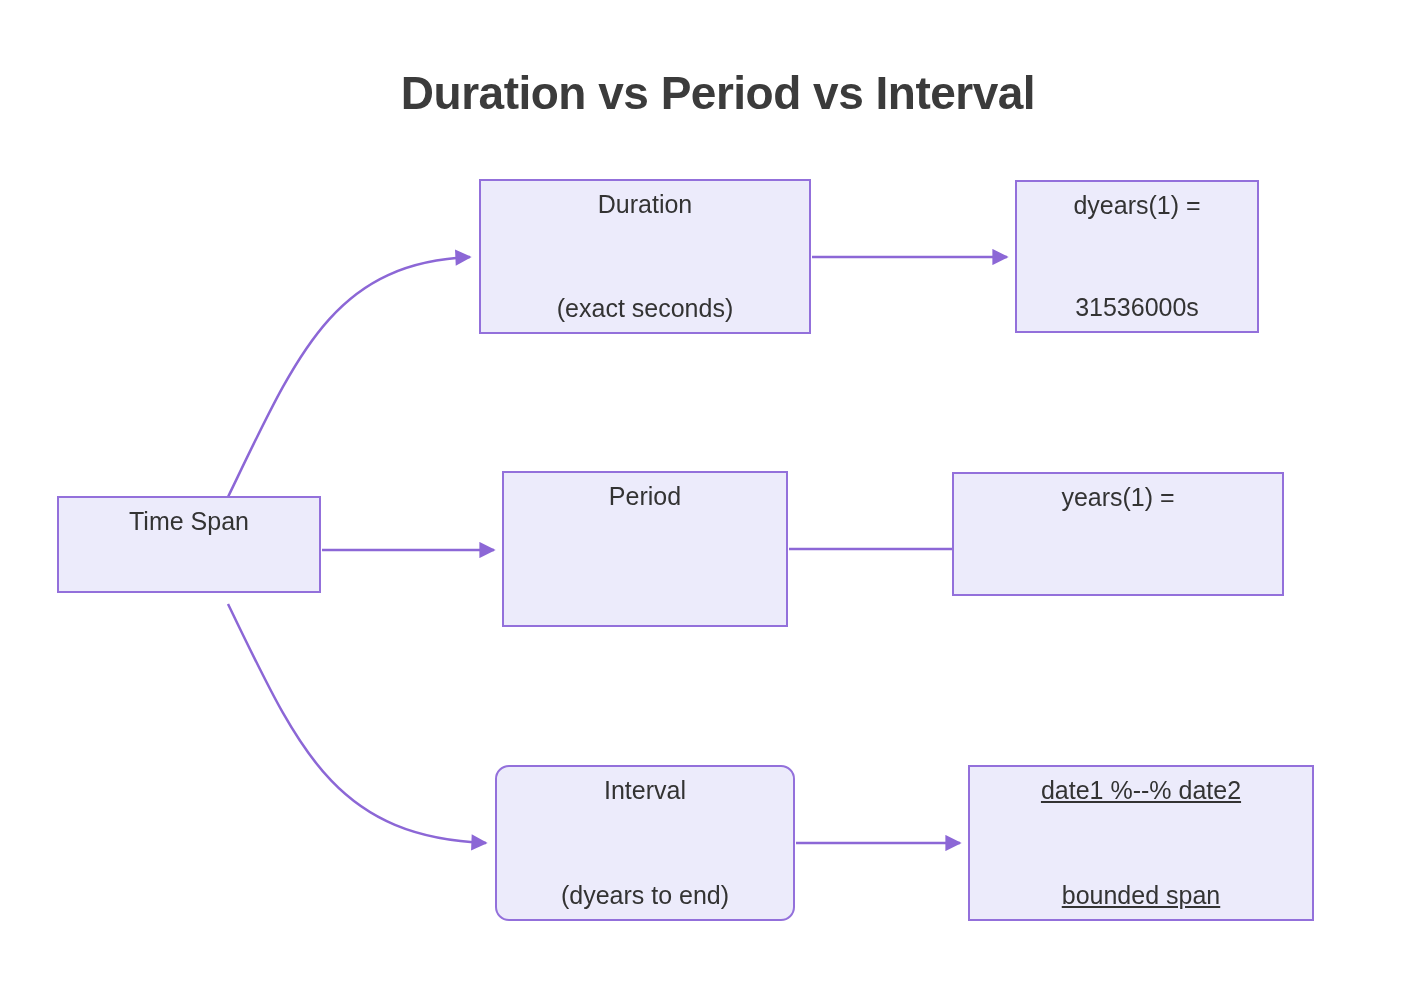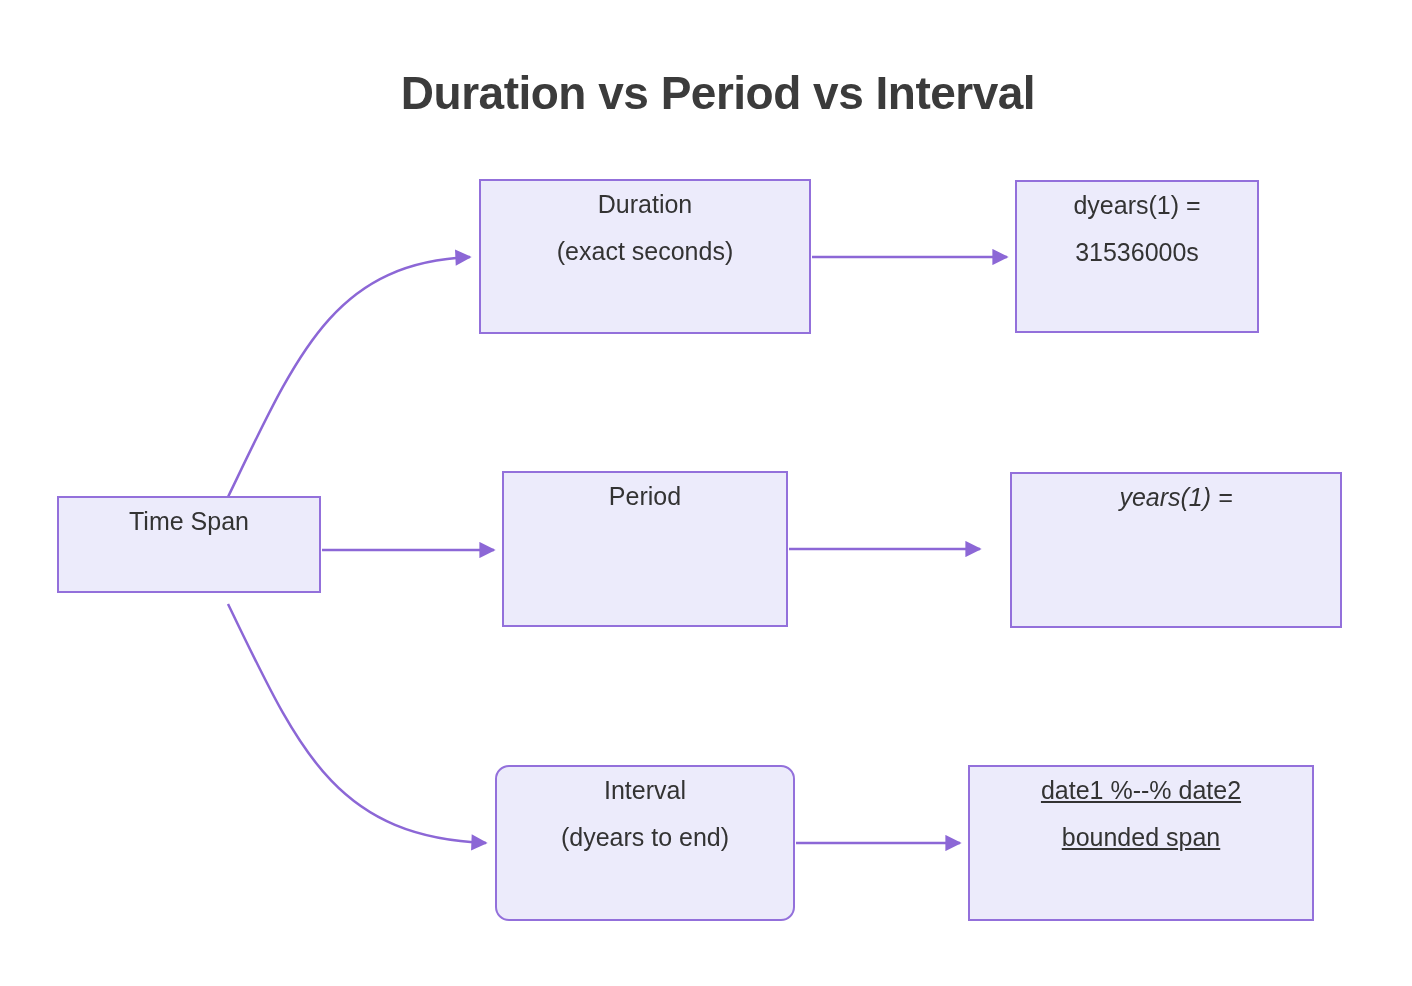--- a/index.html
+++ b/index.html
@@ -18,32 +18,32 @@
     position:absolute;left:0;top:66px;width:1400px;text-align:center;
     font-size:46px;font-weight:bold;color:var(--title-color);
     letter-spacing:-0.5px;
     margin-left:18px;
   }
   .node{
     position:absolute;
     background:var(--node-fill);
     border:2px solid var(--node-border);
     color:var(--text-color);
-    display:flex;flex-direction:column;align-items:center;justify-content:flex-start;
+    display:flex;flex-direction:column;align-items:center;justify-content:space-between;
     font-size:25px;line-height:47px;text-align:center;
   }
   .edges{position:absolute;left:0;top:0;width:1412px;height:986px;}
   .edge{fill:none;stroke:var(--edge-color);stroke-width:2.5px;}
   .arrowhead{fill:var(--edge-color);}
   
   #n-timespan{left:57px;top:496px;width:264px;height:97px;}
   #n-duration{left:479px;top:179px;width:332px;height:155px;}
   #n-dyears  {left:1015px;top:180px;width:244px;height:153px;}
   #n-period  {left:502px;top:471px;width:286px;height:156px;}
-  #n-years   {left:1010px;top:472px;width:332px;height:156px;font-style:italic;}
+  #n-years   {left:952px;top:472px;width:332px;height:124px;}
   #n-interval{left:495px;top:765px;width:300px;height:156px;border-radius:14px;}
   #n-date1   {left:968px;top:765px;width:346px;height:156px;text-decoration:underline;}
 </style>
 </head>
 <body>
 
 <div class="canvas">
 
   <div class="diagram-title">Duration vs Period vs Interval</div>
 

